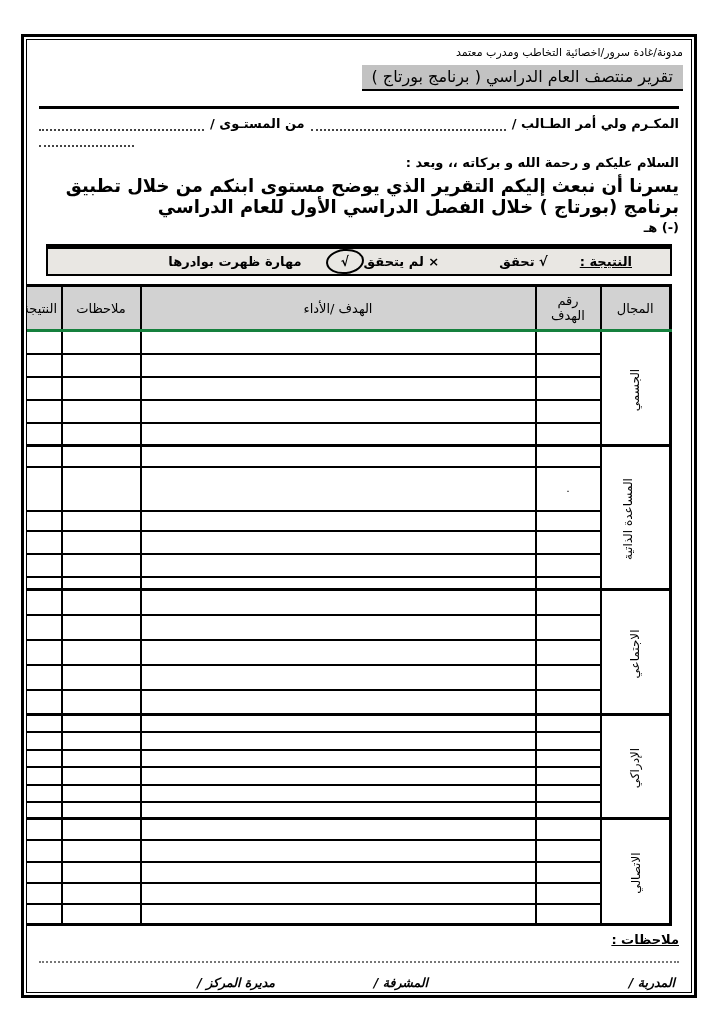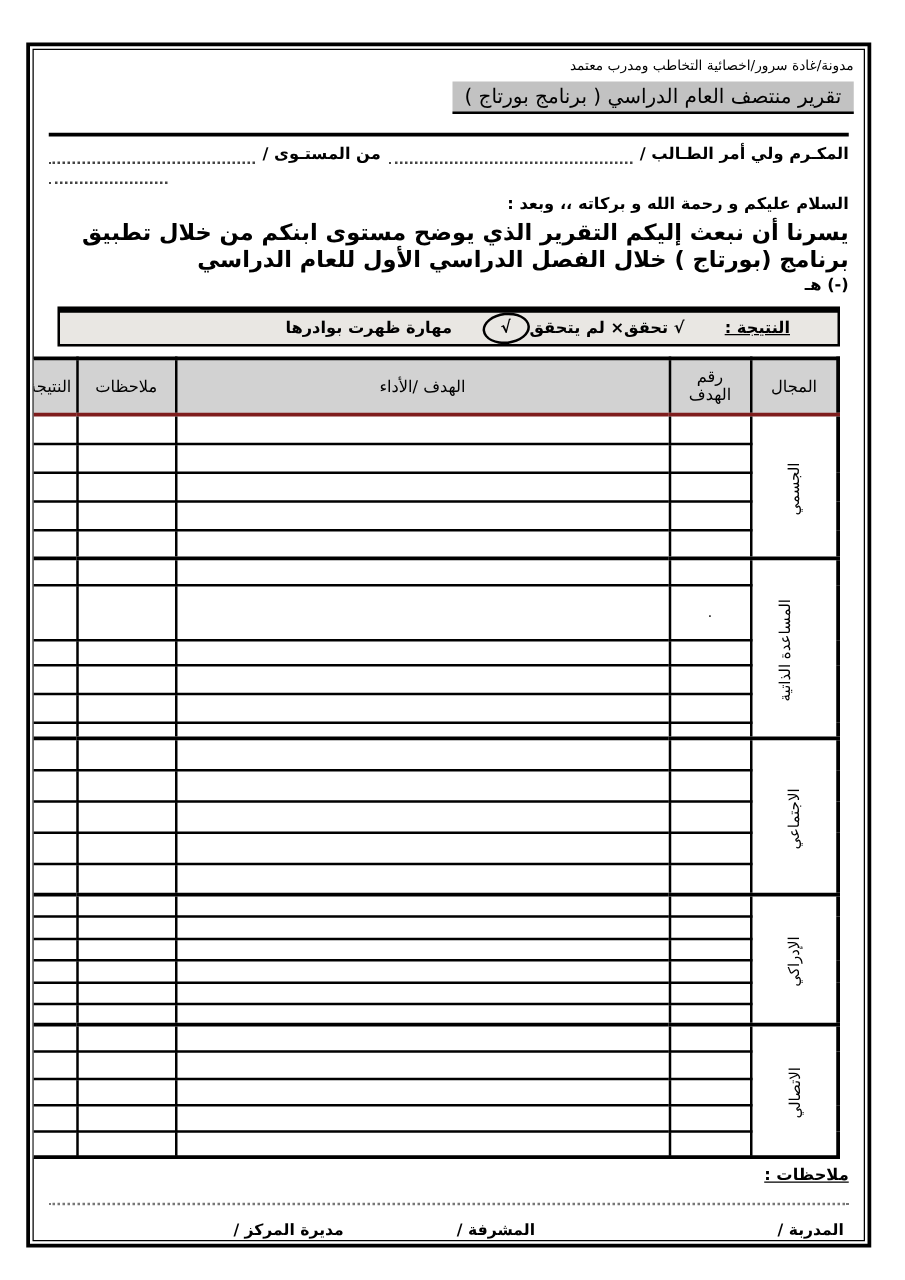--- a/index.html
+++ b/index.html
@@ -43,39 +43,39 @@
   .body-text { margin-top:5px; font-size:18px; }
   .year-line { margin-top:3px; text-align:right; font-size:13px; }
 
   .legend {
     margin:9px 11px 0 11px; background:var(--legend-fill);
     border:2px solid #000; border-top:5px solid #000;
     height:32px; display:flex; align-items:center;
     font-size:13px; font-weight:bold; padding-right:38px;
   }
   .legend-label { text-decoration:underline; margin-left:32px; }
-  .legend-achieved { }
+  .legend-achieved { margin-left:60px; }
   .legend-not { }
   .circle-mark {
     display:inline-flex; align-items:center; justify-content:center;
     width:38px; height:25px; border:2px solid #000; border-radius:50%;
     transform:rotate(-6deg); font-size:13px; font-weight:bold;
     margin-left:24px; background:transparent;
   }
 
   table.portage {
     margin:8px 11px 0 11px; width:653px;
     border-collapse:collapse; table-layout:fixed;
     border:3px solid #000;
   }
   .portage th, .portage td { border:2px solid #000; }
   .portage thead th {
     background:var(--fill); font-weight:normal; font-size:13px;
     height:45px; text-align:center; vertical-align:middle;
-    border-bottom:3px solid #7f1d1d; padding:0 2px;
+    border-bottom:3px solid #15803d; padding:0 2px;
   }
   .portage tbody td { background:#fff; }
   .portage tbody tr.section-start td { border-top:3px solid #000; }
   .portage tbody tr.light td { border-top:1px solid #a8a8a8; }
   .portage tbody tr.light.section-start td { border-top:3px solid #000; }
   td.domain-cell {
     background:var(--fill); text-align:center; vertical-align:middle;
     overflow:visible;
   }
   .vtext {
@@ -83,21 +83,21 @@
     white-space:nowrap; font-size:12px;
   }
   td.dot-cell { text-align:center; vertical-align:middle; font-size:11px; }
 
   .notes-label {
     margin:6px 4px 0 4px; text-align:right;
     font-size:13px; font-weight:bold; text-decoration:underline;
   }
   .dotted-rule { margin:14px 4px 0 4px; border-bottom:2px dotted #777; height:1px; }
   .signatures { position:relative; height:22px; margin-top:12px; font-size:12.5px; font-weight:bold; }
-  .signatures span { position:absolute; top:0; }
+  .signatures span { position:absolute; top:0;font-style:italic; }
   .sig-1 { right:8px; }
   .sig-2 { right:255px; }
   .sig-3 { right:408px; }
 </style>
 </head>
 <body>
 
 <div class="frame-outer">
   <div class="frame-inner">
 

